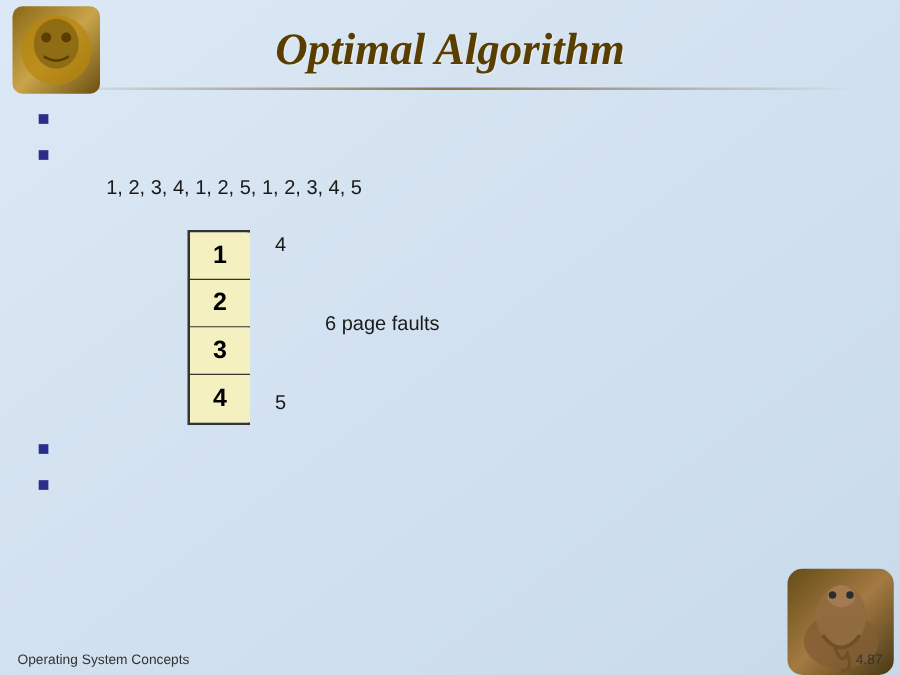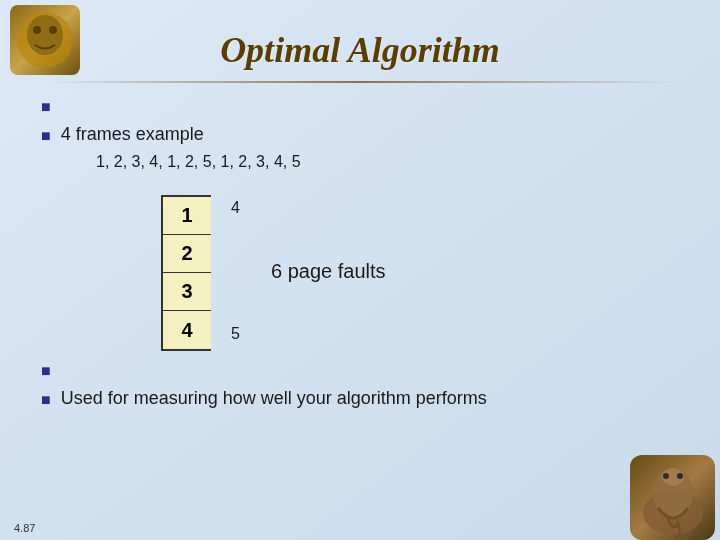--- a/index.html
+++ b/index.html
@@ -11,21 +11,21 @@
       font-family: Arial, sans-serif;
       position: relative;
       overflow: hidden;
     }
 
     .slide {
       width: 720px;
       height: 540px;
       background: linear-gradient(to bottom right, #dce8f5, #c8daea);
       position: relative;
-      padding: 11px;
+      padding: 0;
     }
 
     
     .header {
       text-align: center;
       padding: 18px 0 10px 0;
       position: relative;
     }
 
     .header h1 {
@@ -179,21 +179,20 @@
   <div class="divider"></div>
 
   <div class="content">
 
     <div class="bullet-item">
       <span class="bullet-icon">■</span>
     </div>
 
     <div class="bullet-item">
       <span class="bullet-icon">■</span>
-      <span>4 frames example</span>
     </div>
 
     <div class="sub-item">1, 2, 3, 4, 1, 2, 5, 1, 2, 3, 4, 5</div>
 
     <div class="frame-area">
       <div class="frame-table">
         <div class="frame-cell highlighted">
           <span>1</span>
         </div>
         <div class="frame-cell highlighted">
@@ -202,45 +201,45 @@
         <div class="frame-cell highlighted">
           <span>3</span>
         </div>
         <div class="frame-cell highlighted">
           <span>4</span>
         </div>
       </div>
 
       <div style="display:flex; flex-direction:column; height:152px; justify-content: space-between; padding: 4px 0;">
         <div style="font-size:16px; color:#1a1a1a;">4</div>
-        <div style="font-size:20px; color:#1a1a1a; padding-left:40px;">6 page faults</div>
+        <div style="font-size:16px; color:#1a1a1a; padding-left:40px;">6 page faults</div>
         <div style="font-size:16px; color:#1a1a1a;">5</div>
       </div>
     </div>
 
     <div class="bullet-item">
       <span class="bullet-icon">■</span>
     </div>
 
     <div class="bullet-item">
       <span class="bullet-icon">■</span>
-      <span>Used for measuring how well your algorithm performs</span>
     </div>
 
   </div>
 
   <div class="bottom-right-img">
     <svg width="80" height="80" viewBox="0 0 80 80">
       <ellipse cx="40" cy="55" rx="30" ry="22" fill="#7a5020" opacity="0.8"></ellipse>
       <ellipse cx="40" cy="35" rx="20" ry="25" fill="#8B6030" opacity="0.9"></ellipse>
       <path d="M30 15 Q40 5 50 15 Q55 25 40 28 Q25 25 30 15Z" fill="#a07040"></path>
       <circle cx="33" cy="18" r="3" fill="#1a1a1a"></circle>
       <circle cx="47" cy="18" r="3" fill="#1a1a1a"></circle>
       <path d="M25 50 Q40 70 55 50" stroke="#6a4010" stroke-width="3" fill="none"></path>
       <path d="M35 60 Q40 75 45 65 Q50 80 40 78" stroke="#6a4010" stroke-width="2.5" fill="none"></path>
     </svg>
   </div>
 
   <div class="footer">
+    <span class="footer-left">Operating System Concepts</span>
     <span class="footer-center">4.87</span>
   </div>
 
 </div>
 
 </body></html>

